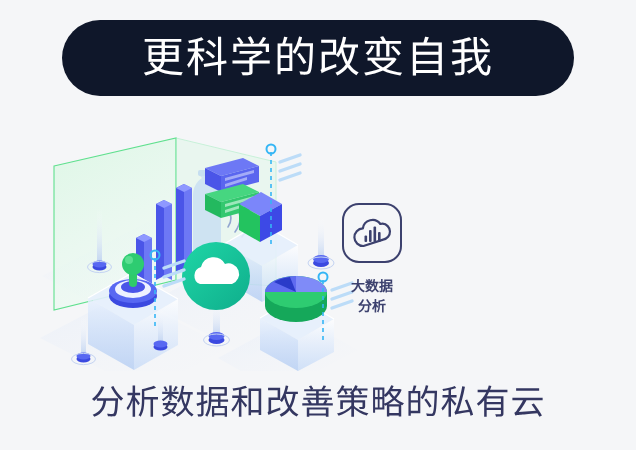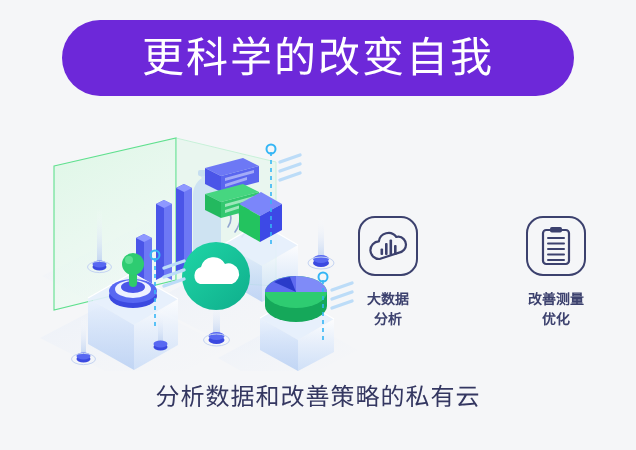--- a/index.html
+++ b/index.html
@@ -14,62 +14,62 @@
     position:relative;
     width:636px; height:450px;
     background:#f5f6f8;
   }
 
   
   .banner {
     position:absolute;
     left:62px; top:20px;
     width:512px; height:76px;
-    background:#6d28d9;
+    background:#0f172a;
     border-radius:38px;
     display:flex; align-items:center; justify-content:center;
   }
   .banner-text {
     color:#ffffff;
     font-size:42px;
     font-weight:normal;
     letter-spacing:2px;
     line-height:1;
     white-space:nowrap;
   }
 
   
   .tagline {
     position:absolute;
     left:0; top:385px;
     width:636px;
     text-align:center;
     color:#343761;
-    font-size:24px;
+    font-size:34px;
     letter-spacing:1px;
     line-height:1;
     white-space:nowrap;
   }
 
   
   .illo {
     position:absolute;
     left:28px; top:126px;
     width:330px; height:245px;
   }
   .illo svg { display:block; }
 
   
   .features {
     position:absolute;
-    left:352px; top:190px;
+    left:336px; top:190px;
     width:240px; height:140px;
     display:flex;
     justify-content:space-between;
-    align-items:flex-end;
+    align-items:center;
   }
   .feature {
     width:72px;
     display:flex;
     flex-direction:column;
     align-items:center;
   }
   .feature-badge {
     width:60px; height:60px;
     border:2px solid #3c416e;
@@ -309,37 +309,18 @@
               <rect x="21.5" y="10.5" width="2.6" height="15.5" rx="1"></rect>
               <rect x="26" y="16" width="2.6" height="10" rx="1"></rect>
             </g>
           </svg>
         </span>
       </div>
       <div class="feature-label">大数据
 分析</div>
     </div>
 
-    <div class="feature">
-      <div class="feature-badge">
-        <span>
-          <svg width="32" height="40" viewBox="0 0 32 40" xmlns="http://www.w3.org/2000/svg">
-            <rect x="3" y="4" width="26" height="34" rx="3.2" fill="none" stroke="#3c416e" stroke-width="2.2"></rect>
-            <rect x="10" y="1" width="12" height="5.5" rx="1.8" fill="#3c416e"></rect>
-            <g stroke="#3c416e" stroke-width="2" stroke-linecap="round">
-              <line x1="8" y1="12" x2="24" y2="12"></line>
-              <line x1="8" y1="17.5" x2="24" y2="17.5"></line>
-              <line x1="8" y1="23" x2="24" y2="23"></line>
-              <line x1="8" y1="28.5" x2="24" y2="28.5"></line>
-              <line x1="8" y1="34" x2="24" y2="34"></line>
-            </g>
-          </svg>
-        </span>
-      </div>
-      <div class="feature-label">改善测量
-优化</div>
-    </div>
 
   </div>
 
   <div class="tagline">分析数据和改善策略的私有云</div>
 
 </div>
 
 </body></html>

